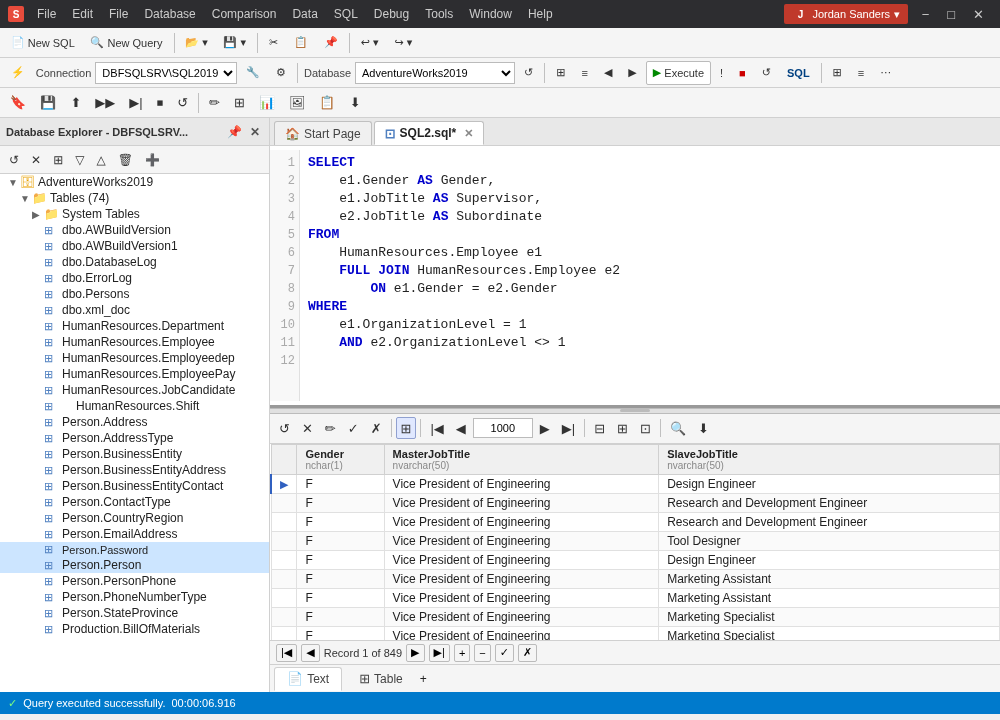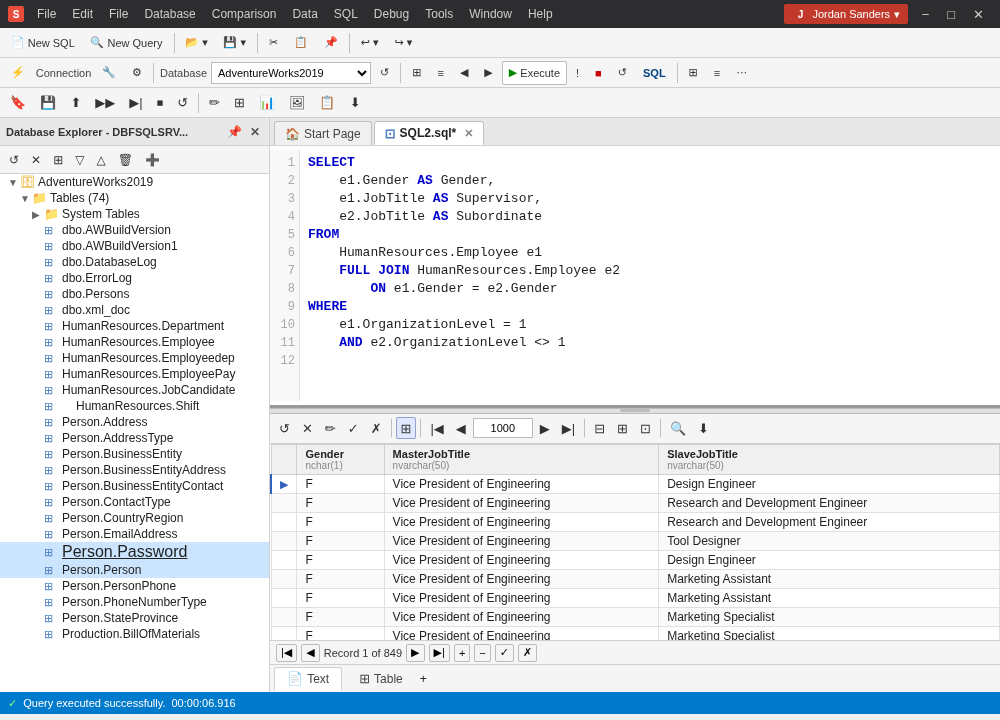--- a/index.html
+++ b/index.html
@@ -161,20 +161,23 @@
   <button>📋</button>
   <button>📌</button>
   <div class="sep"></div>
   <button>↩ ▾</button>
   <button>↪ ▾</button>
 </div>
 
 <div class="toolbar2">
   <button>⚡</button>
   <span class="conn-label">Connection</span>
+  <select>
+    <option>DBFSQLSRV\SQL2019</option>
+  </select>
   <button>🔧</button>
   <button>⚙</button>
   <div class="sep"></div>
   <span class="conn-label">Database</span>
   <select style="width:160px;">
     <option>AdventureWorks2019</option>
   </select>
   <button>↺</button>
   <div class="sep"></div>
   <button>⊞</button>
@@ -371,21 +374,21 @@
           <div class="tree-item">
             <span style="width:28px;display:inline-block;"></span>
       <span style="width:12px;display:inline-block;"></span>
       <span style="display:inline-block;width:16px;font-size:11px;color:#5080c0;margin-right:2px;">⊞</span>
       <span style="font-size:12px;">Person.EmailAddress</span>
           </div>
           <div class="tree-item" style="background: rgb(204, 229, 255);">
             <span style="width:28px;display:inline-block;"></span>
       <span style="width:12px;display:inline-block;"></span>
       <span style="display:inline-block;width:16px;font-size:11px;color:#5080c0;margin-right:2px;">⊞</span>
-      <span style="font-size:16px;text-decoration:underline;">Person.Password</span>
+      <span style="font-size:11px;">Person.Password</span>
           </div>
           <div class="tree-item" style="background: rgb(204, 229, 255);">
             <span style="width:28px;display:inline-block;"></span>
       <span style="width:12px;display:inline-block;"></span>
       <span style="display:inline-block;width:16px;font-size:11px;color:#5080c0;margin-right:2px;">⊞</span>
       <span style="font-size:12px;">Person.Person</span>
           </div>
           <div class="tree-item">
             <span style="width:28px;display:inline-block;"></span>
       <span style="width:12px;display:inline-block;"></span>

